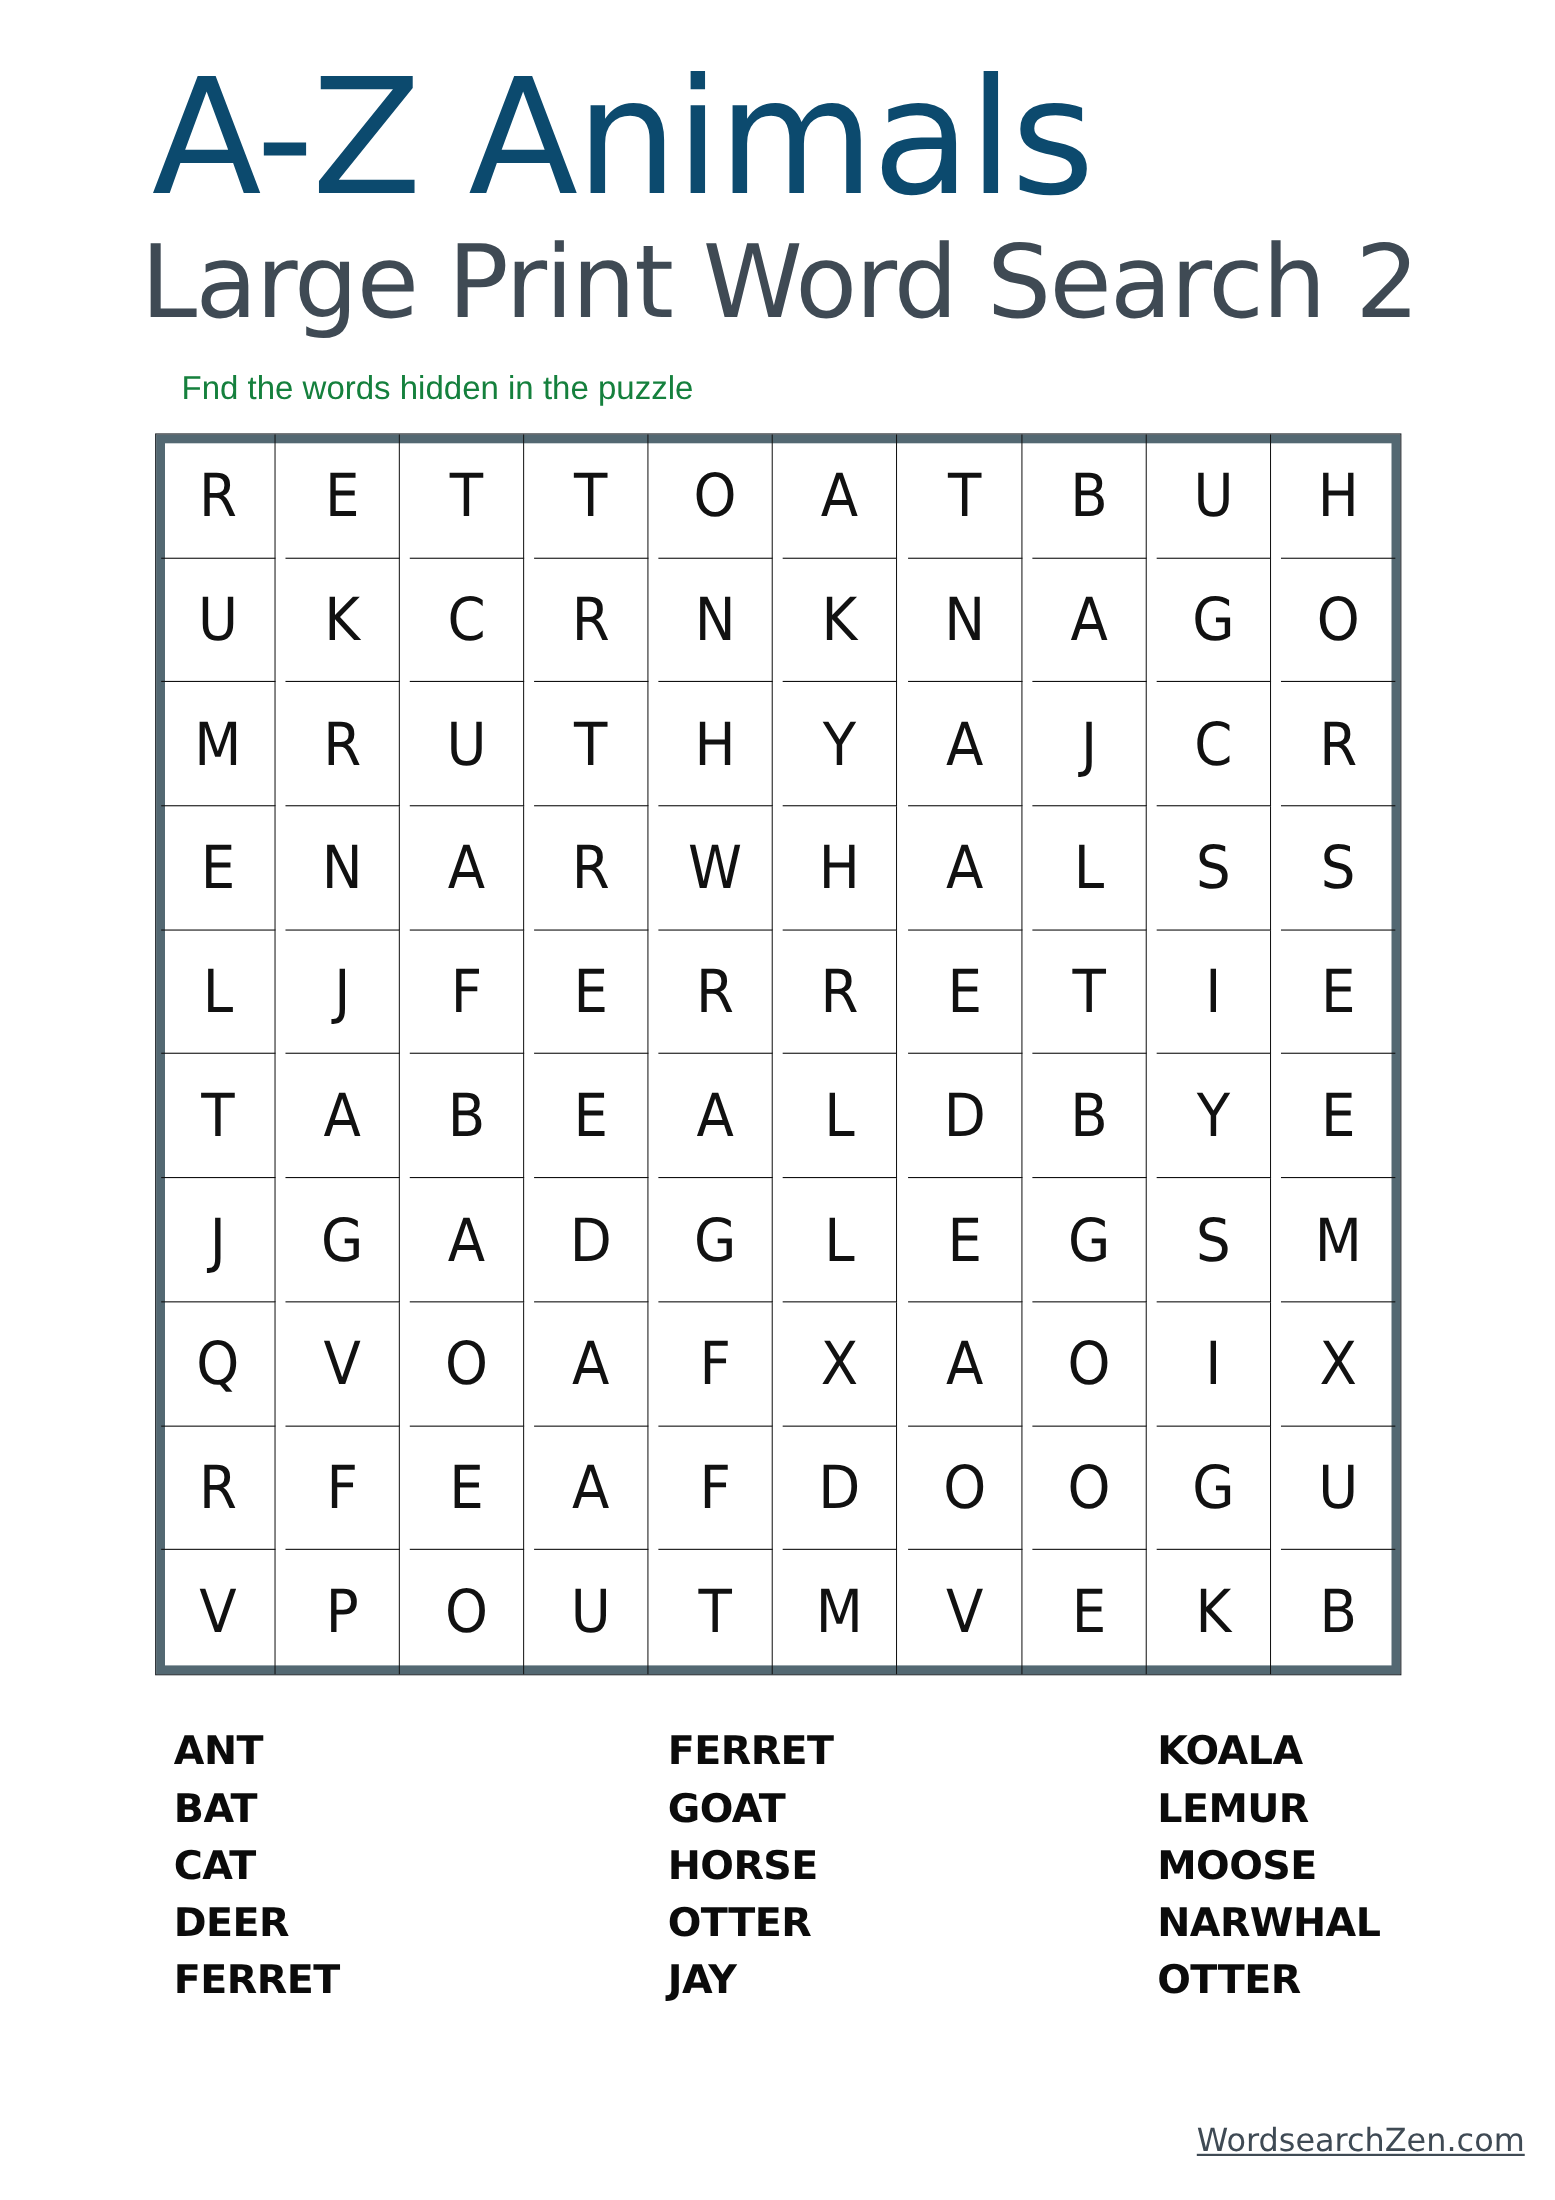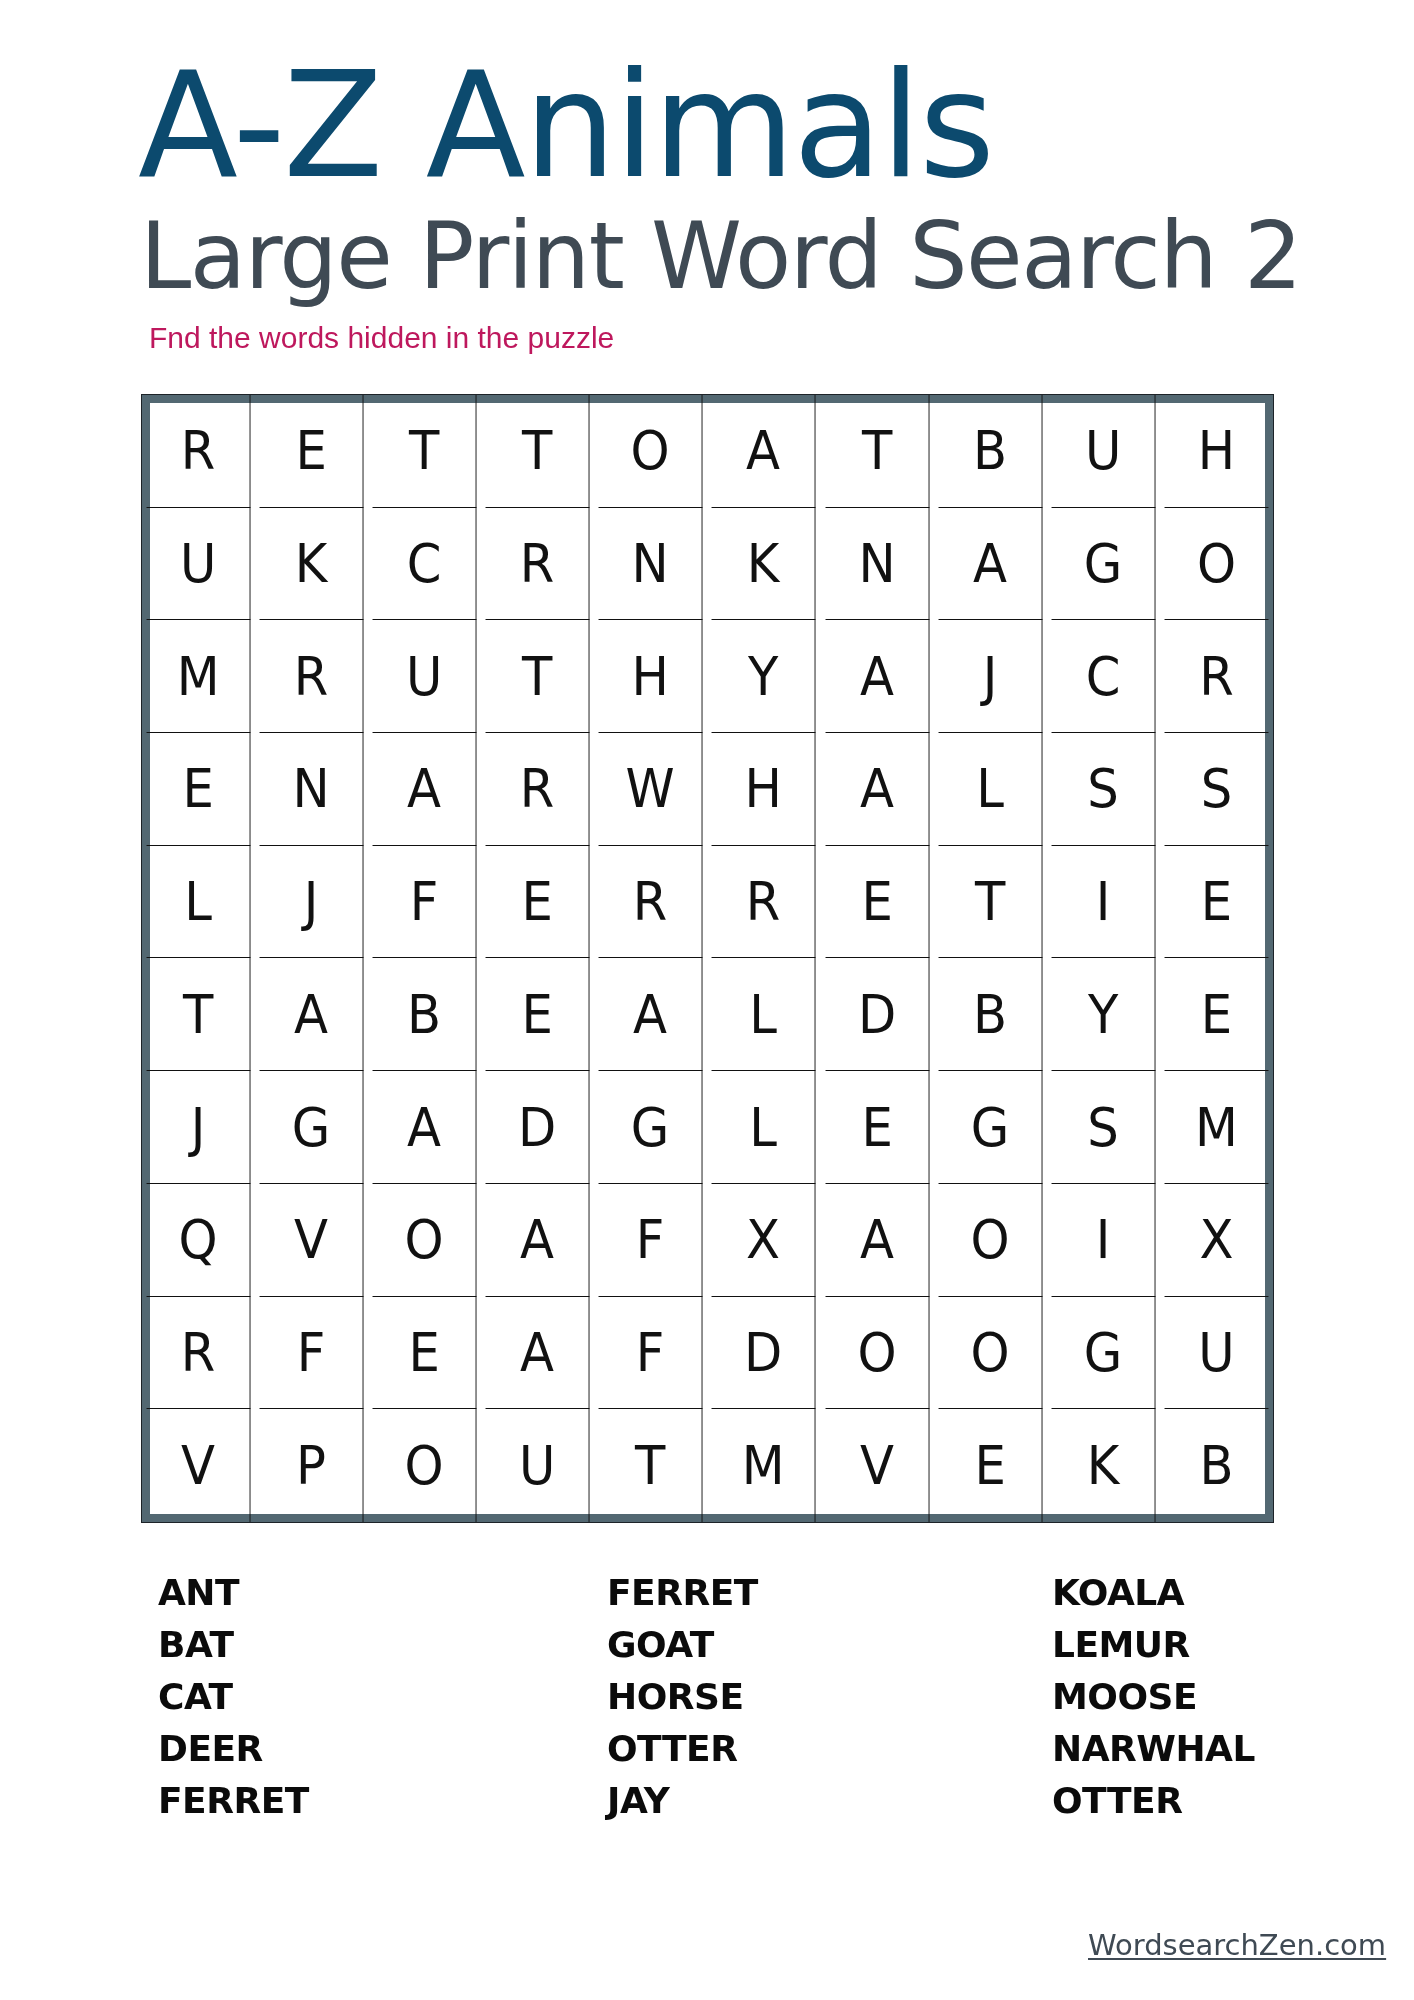--- a/index.html
+++ b/index.html
@@ -22,40 +22,40 @@
       font-family: "DejaVu Sans", sans-serif;
       font-weight: normal;
       font-size: 146px;
       line-height: 146px;
       letter-spacing: -2px;
       color: #0c4a6e;
       white-space: nowrap;
     }
     .subtitle {
       position: absolute;
-      left: 140px;
+      left: 128px;
       top: 207px;
       margin: 0;
       font-family: "DejaVu Sans", sans-serif;
       font-weight: normal;
       font-size: 92px;
       line-height: 100px;
       letter-spacing: -1.5px;
       color: #3f4a54;
       white-space: nowrap;
     }
     .instructions {
       position: absolute;
       left: 149px;
       top: 318px;
-      margin: 0;
+      margin: 16px;
       font-family: "Liberation Sans", sans-serif;
       font-size: 30px;
       line-height: 40px;
-      color: #be185d;
+      color: #15803d;
       white-space: nowrap;
     }
     .grid-frame {
       position: absolute;
       left: 142px;
       top: 395px;
       width: 1131px;
       height: 1127px;
       box-sizing: border-box;
       border: 8px solid #536872;

